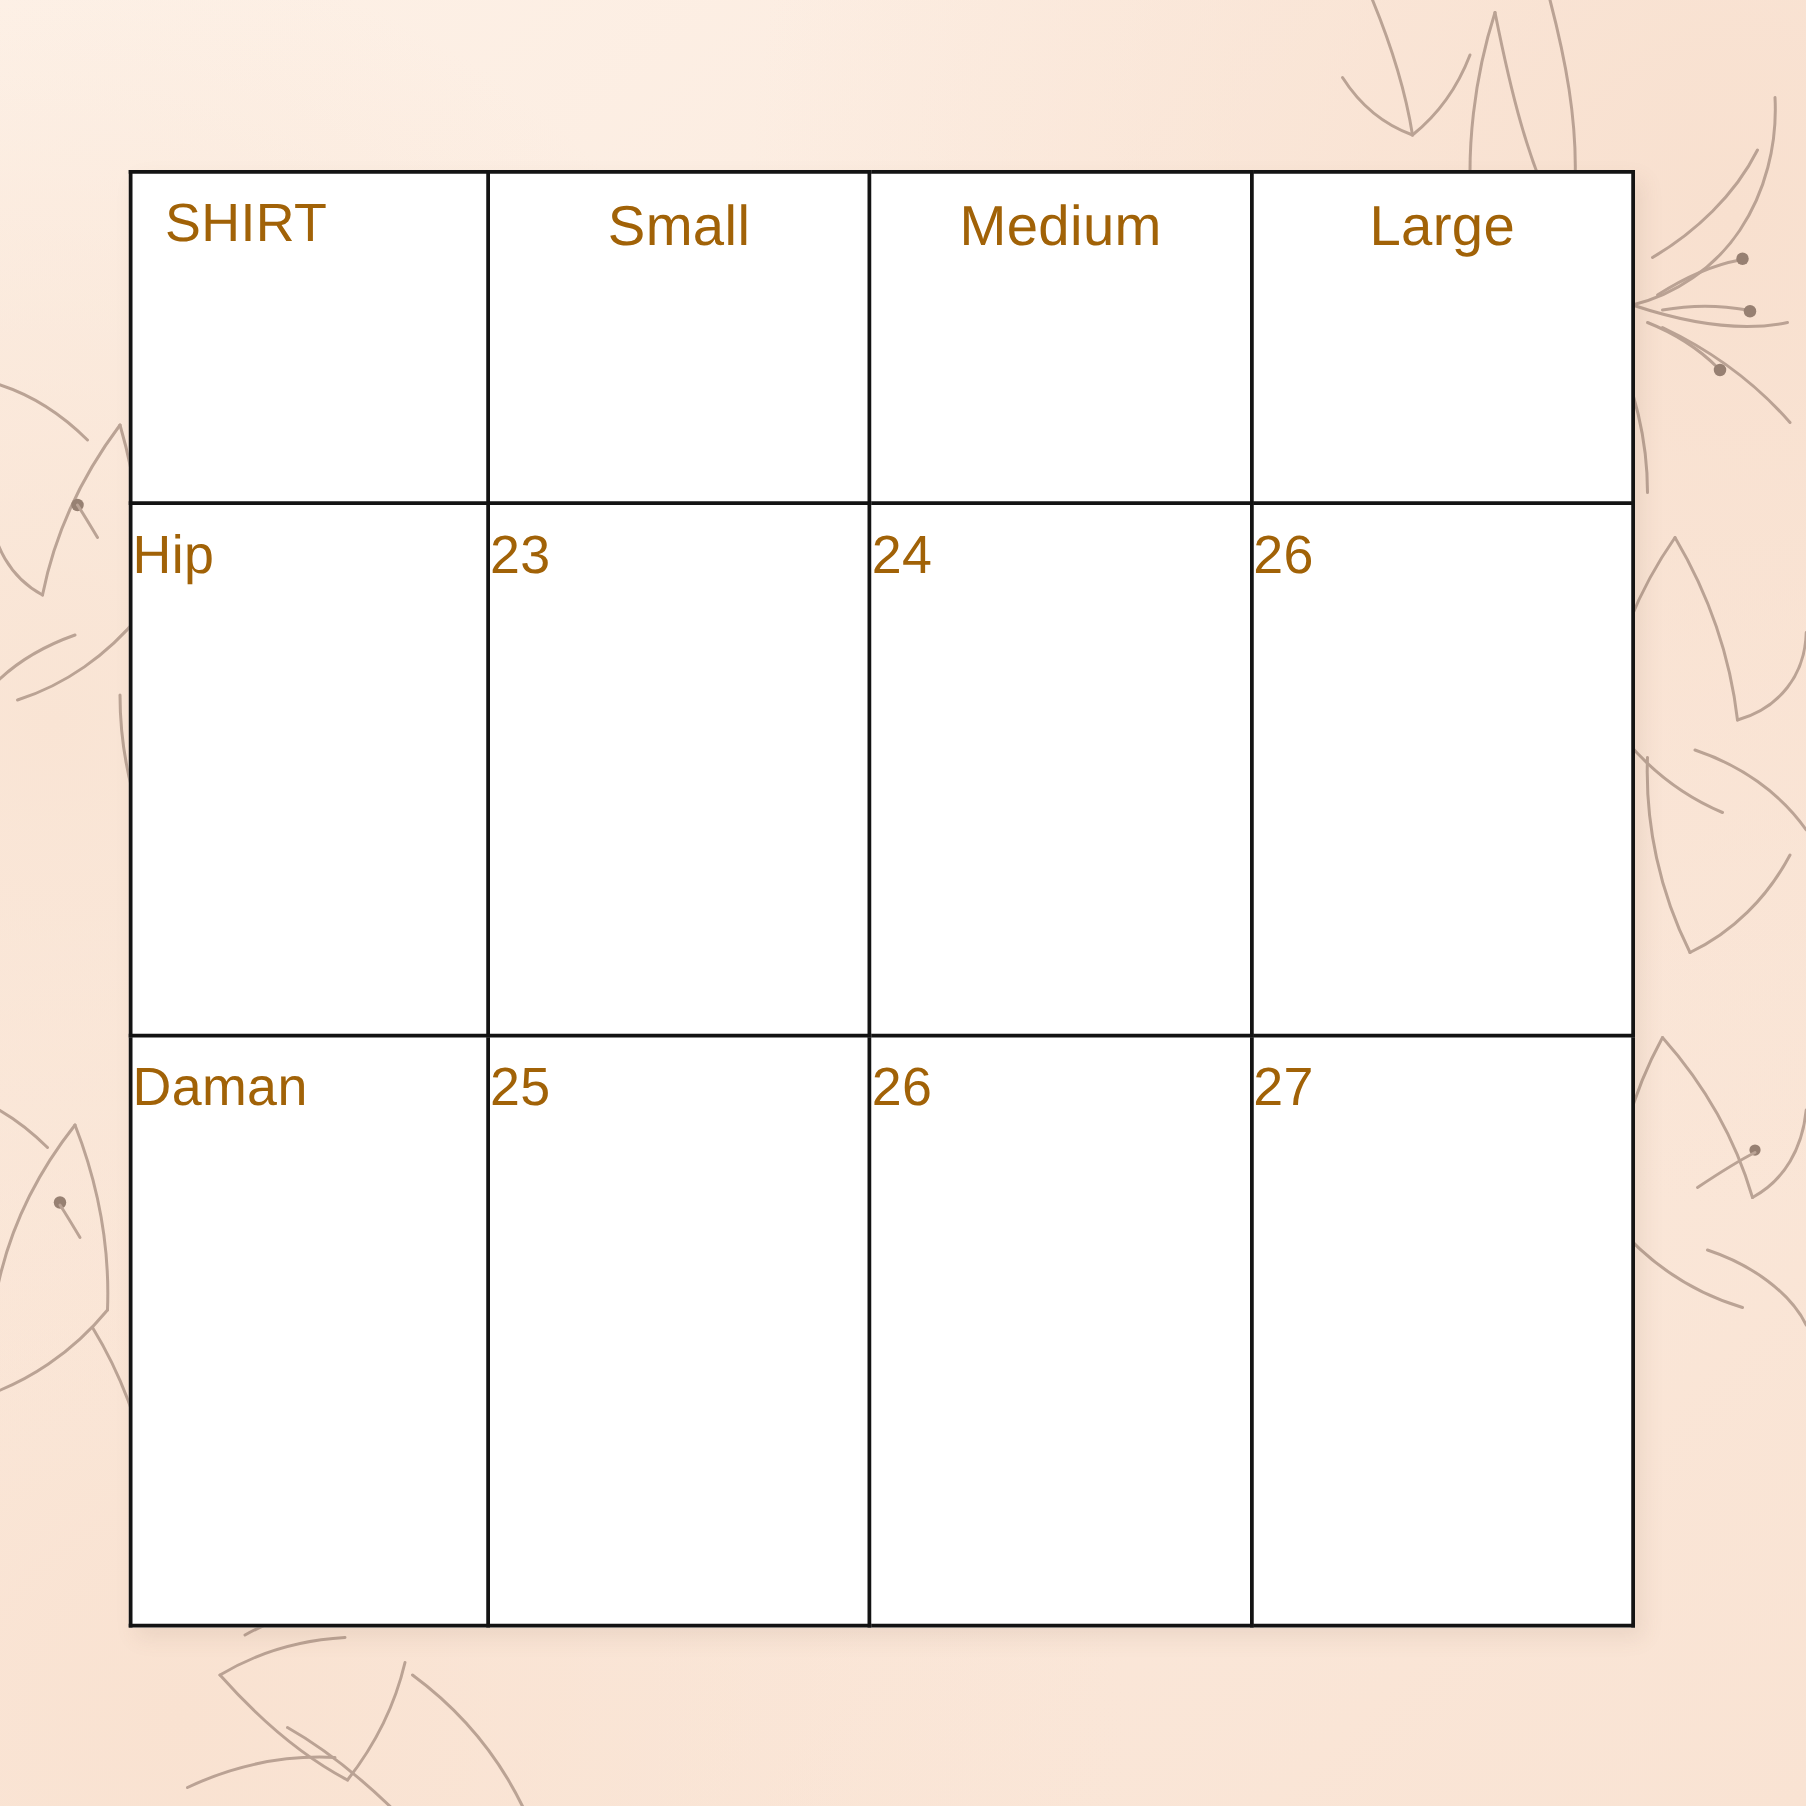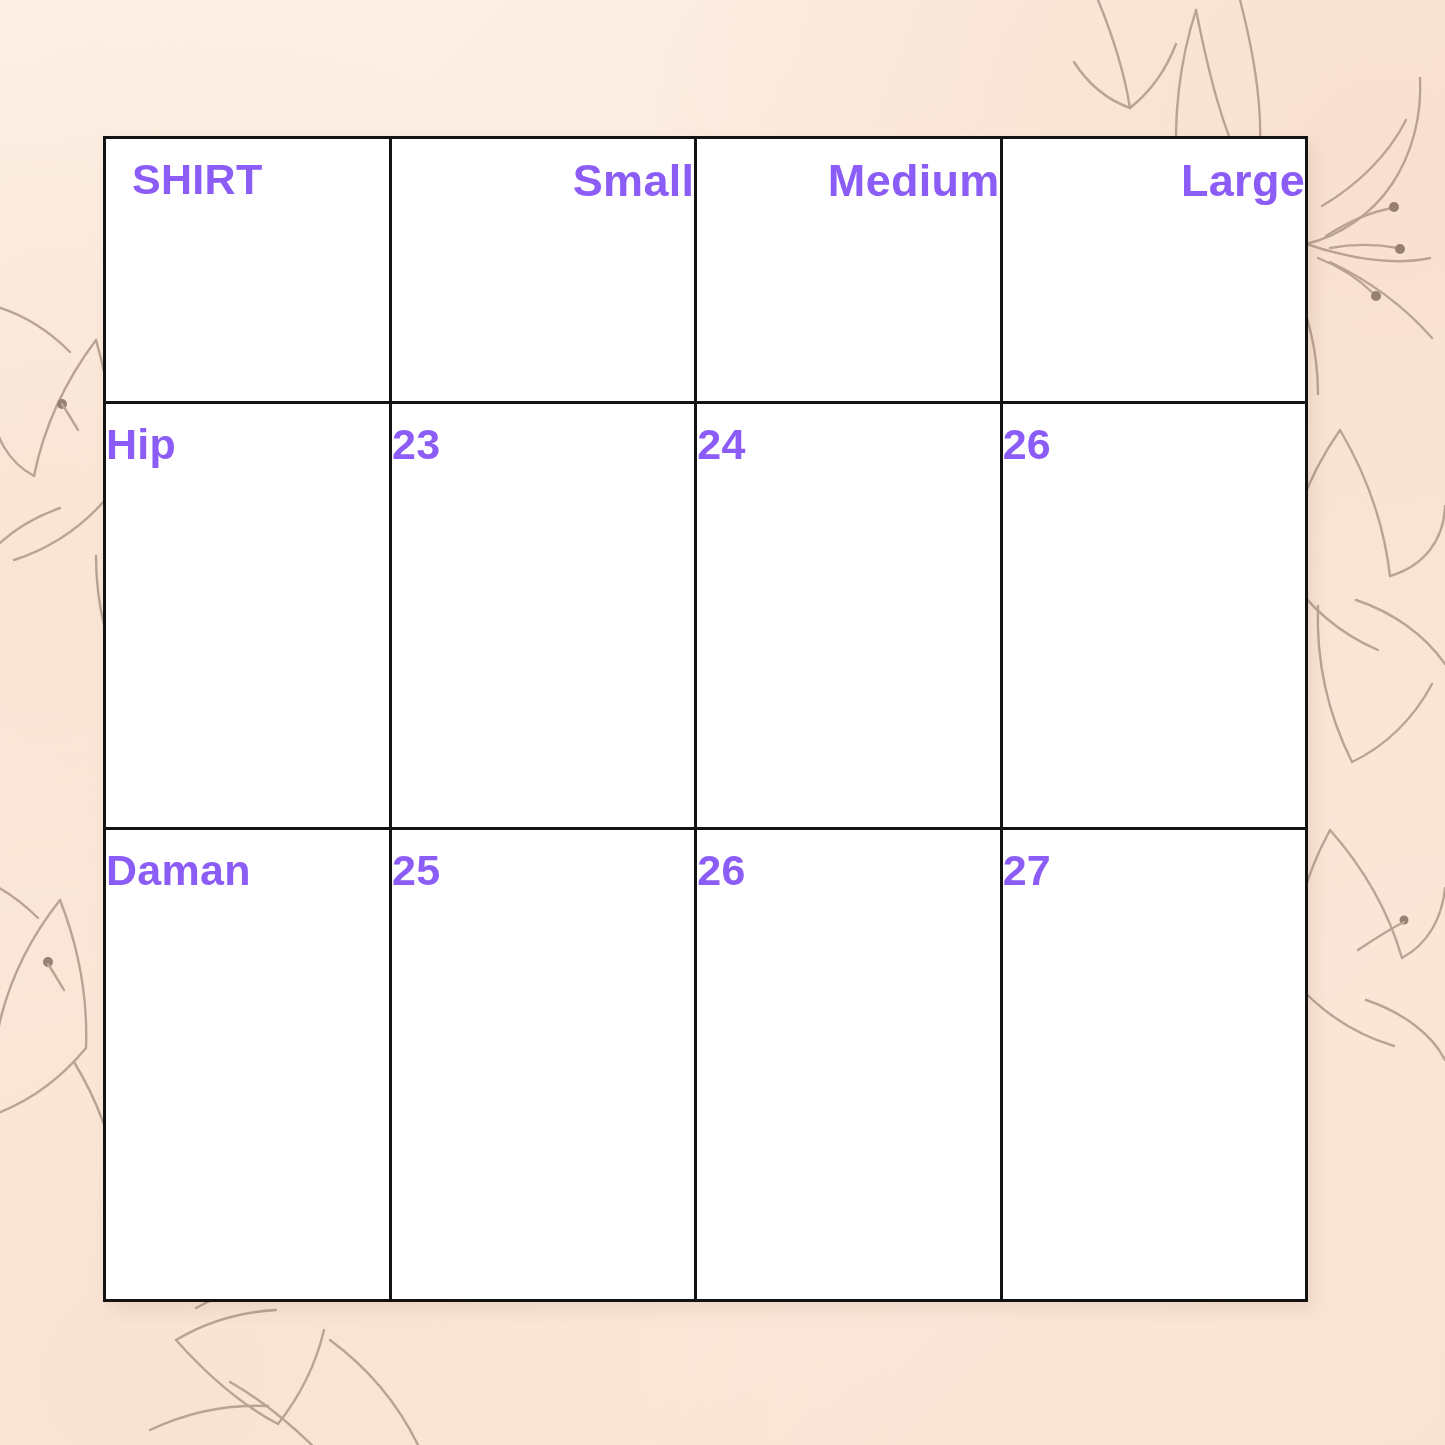--- a/index.html
+++ b/index.html
@@ -55,37 +55,37 @@
     border-collapse: collapse;
     background: #ffffff;
     table-layout: fixed;
   }
   table.size-chart td,
   table.size-chart th {
     border: 3px solid #131313;
     background: #ffffff;
     vertical-align: top;
     padding: 18px 0 0 0;
-    font-weight: 700;
-    color: #8b5cf6;
+    font-weight: 400;
+    color: #a16207;
     font-size: 43px;
     line-height: 1.05;
     letter-spacing: 0.3px;
   }
   col.c-label { width: 23.8%; }
   col.c-size  { width: 25.4%; }
 
   
   tr.head td { height: 128px; }
   tr.head .label-cell {
     padding-left: 26px;
     font-size: 43px;
   }
   tr.head .size-cell {
-    text-align: right;
+    text-align: center;
     font-size: 45px;
     padding-left: 0;
   }
 
   
   .label-cell {
     padding-left: 26px;
   }
   .val-cell {
     padding-left: 30px;

